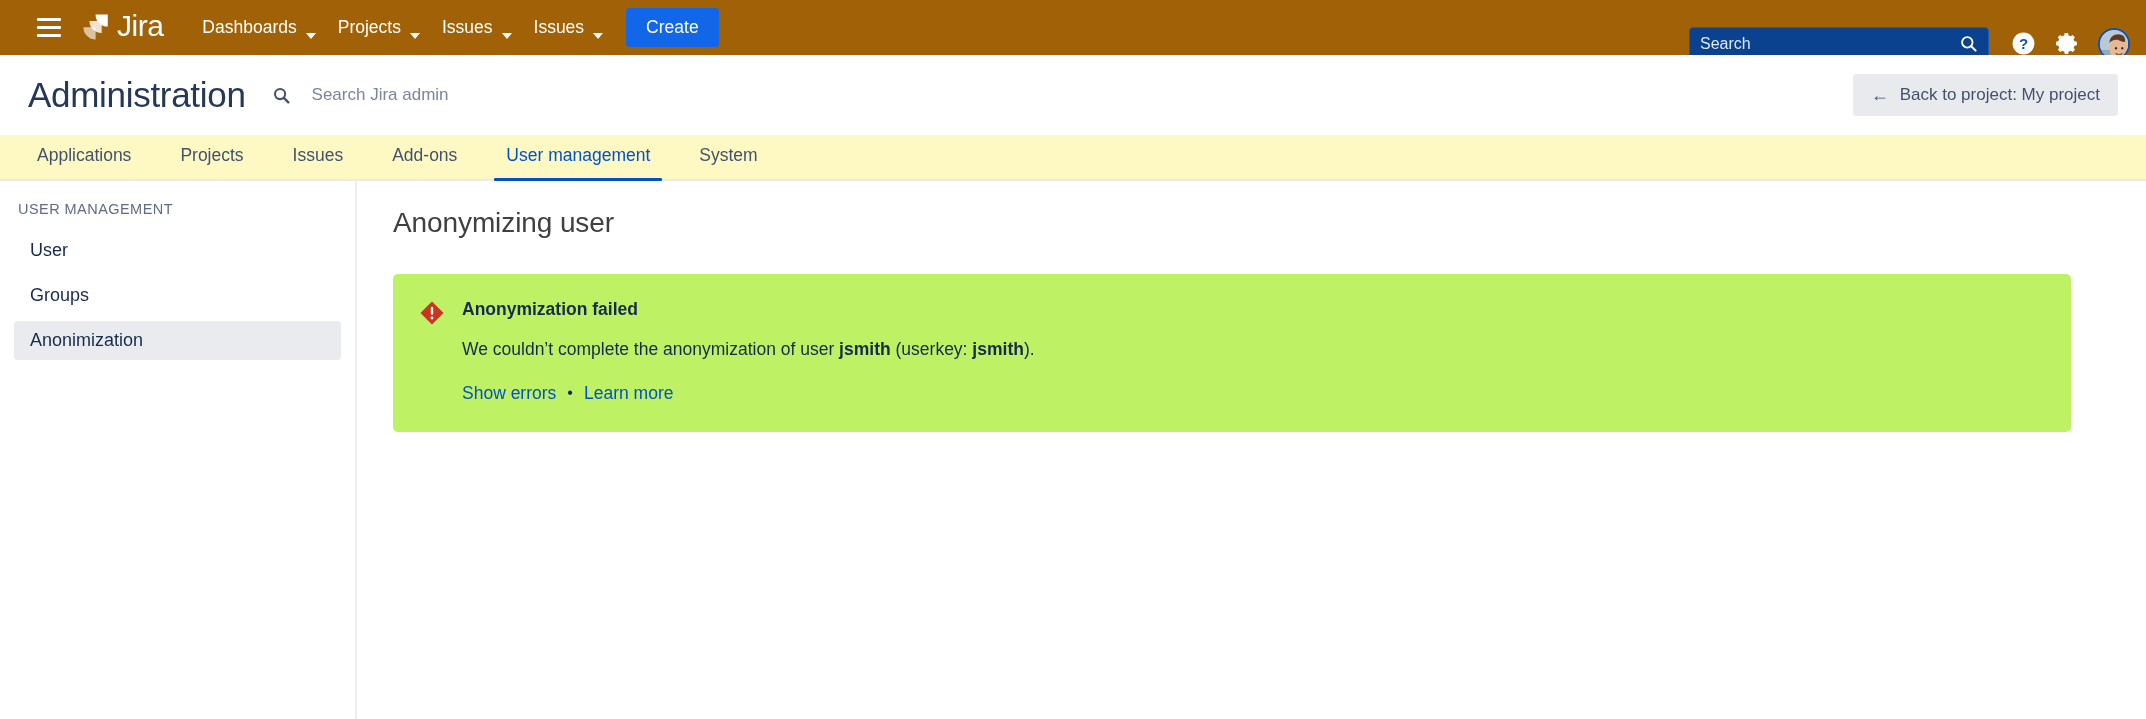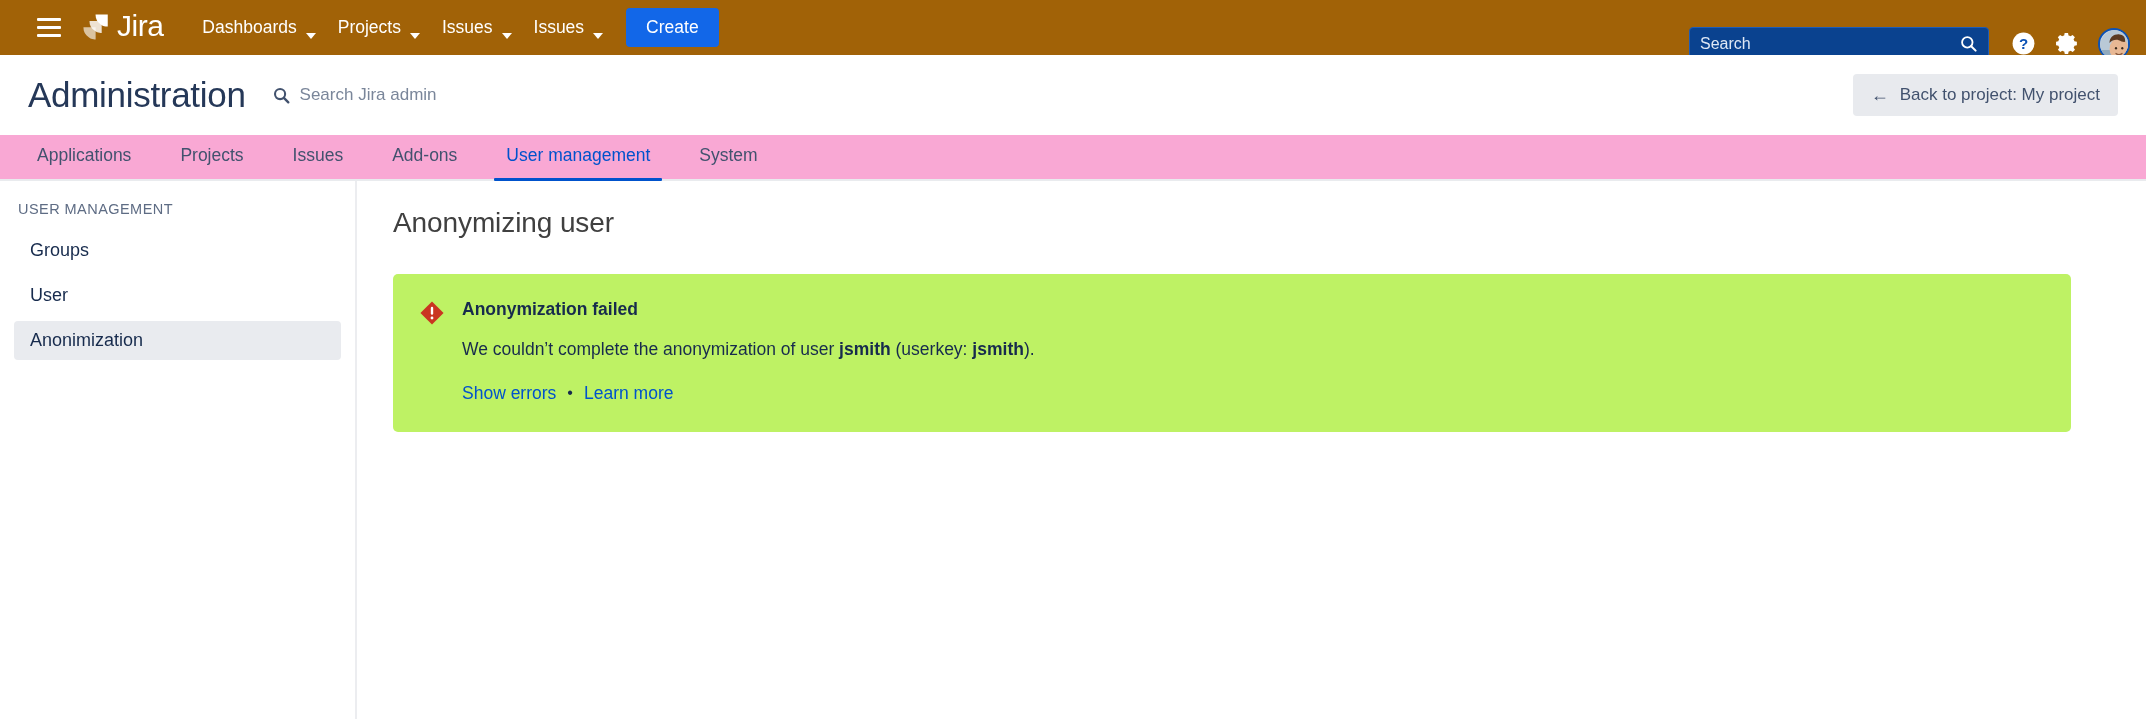--- a/index.html
+++ b/index.html
@@ -139,21 +139,21 @@
     margin: 0;
   }
   .admin-search {
     display: flex; align-items: center;
     margin-left: 26px;
     cursor: text;
   }
   .admin-search .lbl {
     color: #7a869a;
     font-size: 17px;
-    margin-left: 9px;
+    margin-left: 21px;
   }
   .back-btn {
     position: absolute;
     right: 28px;
     top: 50%;
     transform: translateY(-50%);
     background: #e8eaee;
     color: #42526e;
     border: none;
     border-radius: 4px;
@@ -171,21 +171,21 @@
     font-weight: 700;
   }
 
   
   #tabs {
     display: flex;
     align-items: flex-end;
     padding: 0 28px;
     height: 46px;
     border-bottom: 2px solid #e9ebee;
-    background: #f9a8d4;
+    background: #fef9c3;
   }
   .tab {
     position: relative;
     font-size: 17.5px;
     color: #42526e;
     padding: 0 12px 13px 12px;
     margin-right: 25px;
     cursor: pointer;
     white-space: nowrap;
   }
@@ -399,22 +399,22 @@
   <div class="tab">Issues</div>
   <div class="tab">Add-ons</div>
   <div class="tab active">User management</div>
   <div class="tab">System</div>
 </div>
 
 <div id="body-wrap">
 
   <div id="sidebar">
     <div class="side-heading">USER MANAGEMENT</div>
+    <div class="side-item">User</div>
     <div class="side-item">Groups</div>
-    <div class="side-item">User</div>
     <div class="side-item active">Anonimization</div>
   </div>
 
   <div id="main">
     <h2 class="page-heading">Anonymizing user</h2>
 
     <div class="error-panel">
       <svg class="error-icon" viewBox="0 0 24 24">
         <path d="M12 1.3 L22.7 12 L12 22.7 L1.3 12 Z" fill="#ca3521"></path>
         <rect x="10.9" y="6.3" width="2.2" height="7.2" rx="1.1" fill="#ffffff"></rect>

